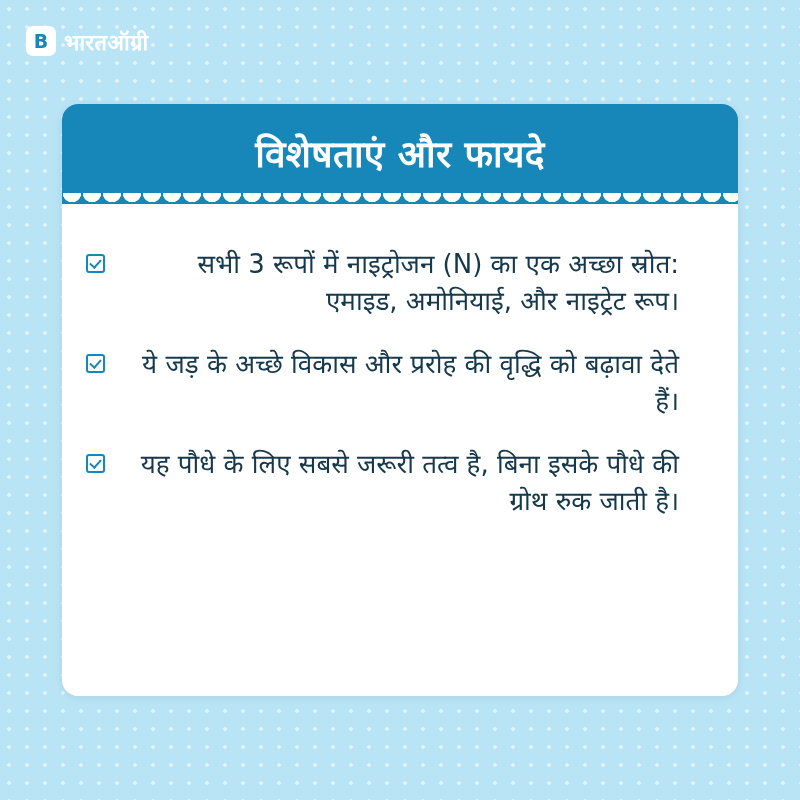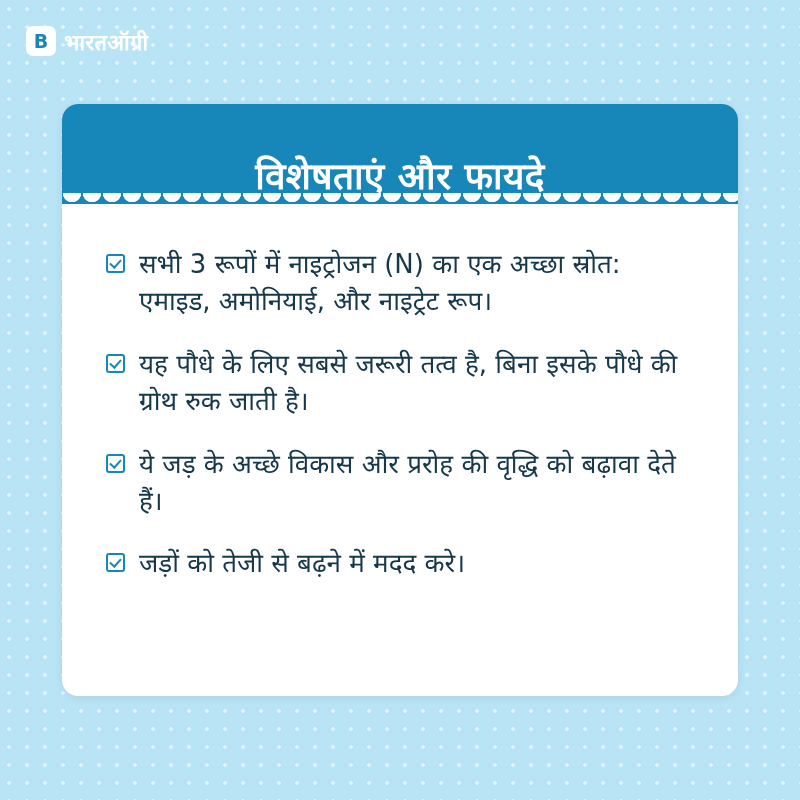--- a/index.html
+++ b/index.html
@@ -67,21 +67,21 @@
     background: #ffffff;
     box-shadow: 0 2px 10px rgba(0,0,0,0.07);
     overflow: hidden;
   }
 
   .card-header {
     position: relative;
     height: 100px;
     background: #1787ba;
     display: flex;
-    align-items: flex-end;
+    align-items: center;
     justify-content: center;
   }
   .card-title {
     color: #ffffff;
     font-size: 37px;
     font-weight: 700;
     font-family: "DejaVu Sans", sans-serif;
     letter-spacing: .3px;
     margin: 0;
     padding-bottom: 4px;
@@ -92,21 +92,22 @@
     left: 0;
     right: 0;
     bottom: -9px;
     height: 20px;
     background-image: radial-gradient(circle at 10px 0px, #ffffff 9px, rgba(255,255,255,0) 9.5px);
     background-size: 20px 20px;
     background-repeat: repeat-x;
   }
 
   .card-body {
-    padding: 42px 40px 20px 44px;
+    padding: 42px 40px 20px 24px;
+    text-align: right;
   }
 
   .item {
     display: flex;
     align-items: flex-start;
     gap: 14px;
     margin-bottom: 26px;
   }
   .item:last-child { margin-bottom: 0; }
 
@@ -160,29 +161,25 @@
 
     <div class="card-body">
 
       <div class="item">
         <span class="check"></span>
         <span class="item-text">सभी 3 रूपों में नाइट्रोजन (N) का एक अच्छा स्रोत: एमाइड, अमोनियाई, और नाइट्रेट रूप।</span>
       </div>
 
       <div class="item">
         <span class="check"></span>
-        <span class="item-text">यह पौधे के लिए सबसे जरूरी तत्व है, बिना इसके पौधे की ग्रोथ रुक जाती है।</span>
-      </div>
-
-      <div class="item">
-        <span class="check"></span>
         <span class="item-text">ये जड़ के अच्छे विकास और प्ररोह की वृद्धि को बढ़ावा देते हैं।</span>
       </div>
 
       <div class="item">
         <span class="check"></span>
-        <span class="item-text">जड़ों को तेजी से बढ़ने में मदद करे।</span>
+        <span class="item-text">यह पौधे के लिए सबसे जरूरी तत्व है, बिना इसके पौधे की ग्रोथ रुक जाती है।</span>
       </div>
+
 
     </div>
   </div>
 
 </div>
 
 </body></html>

